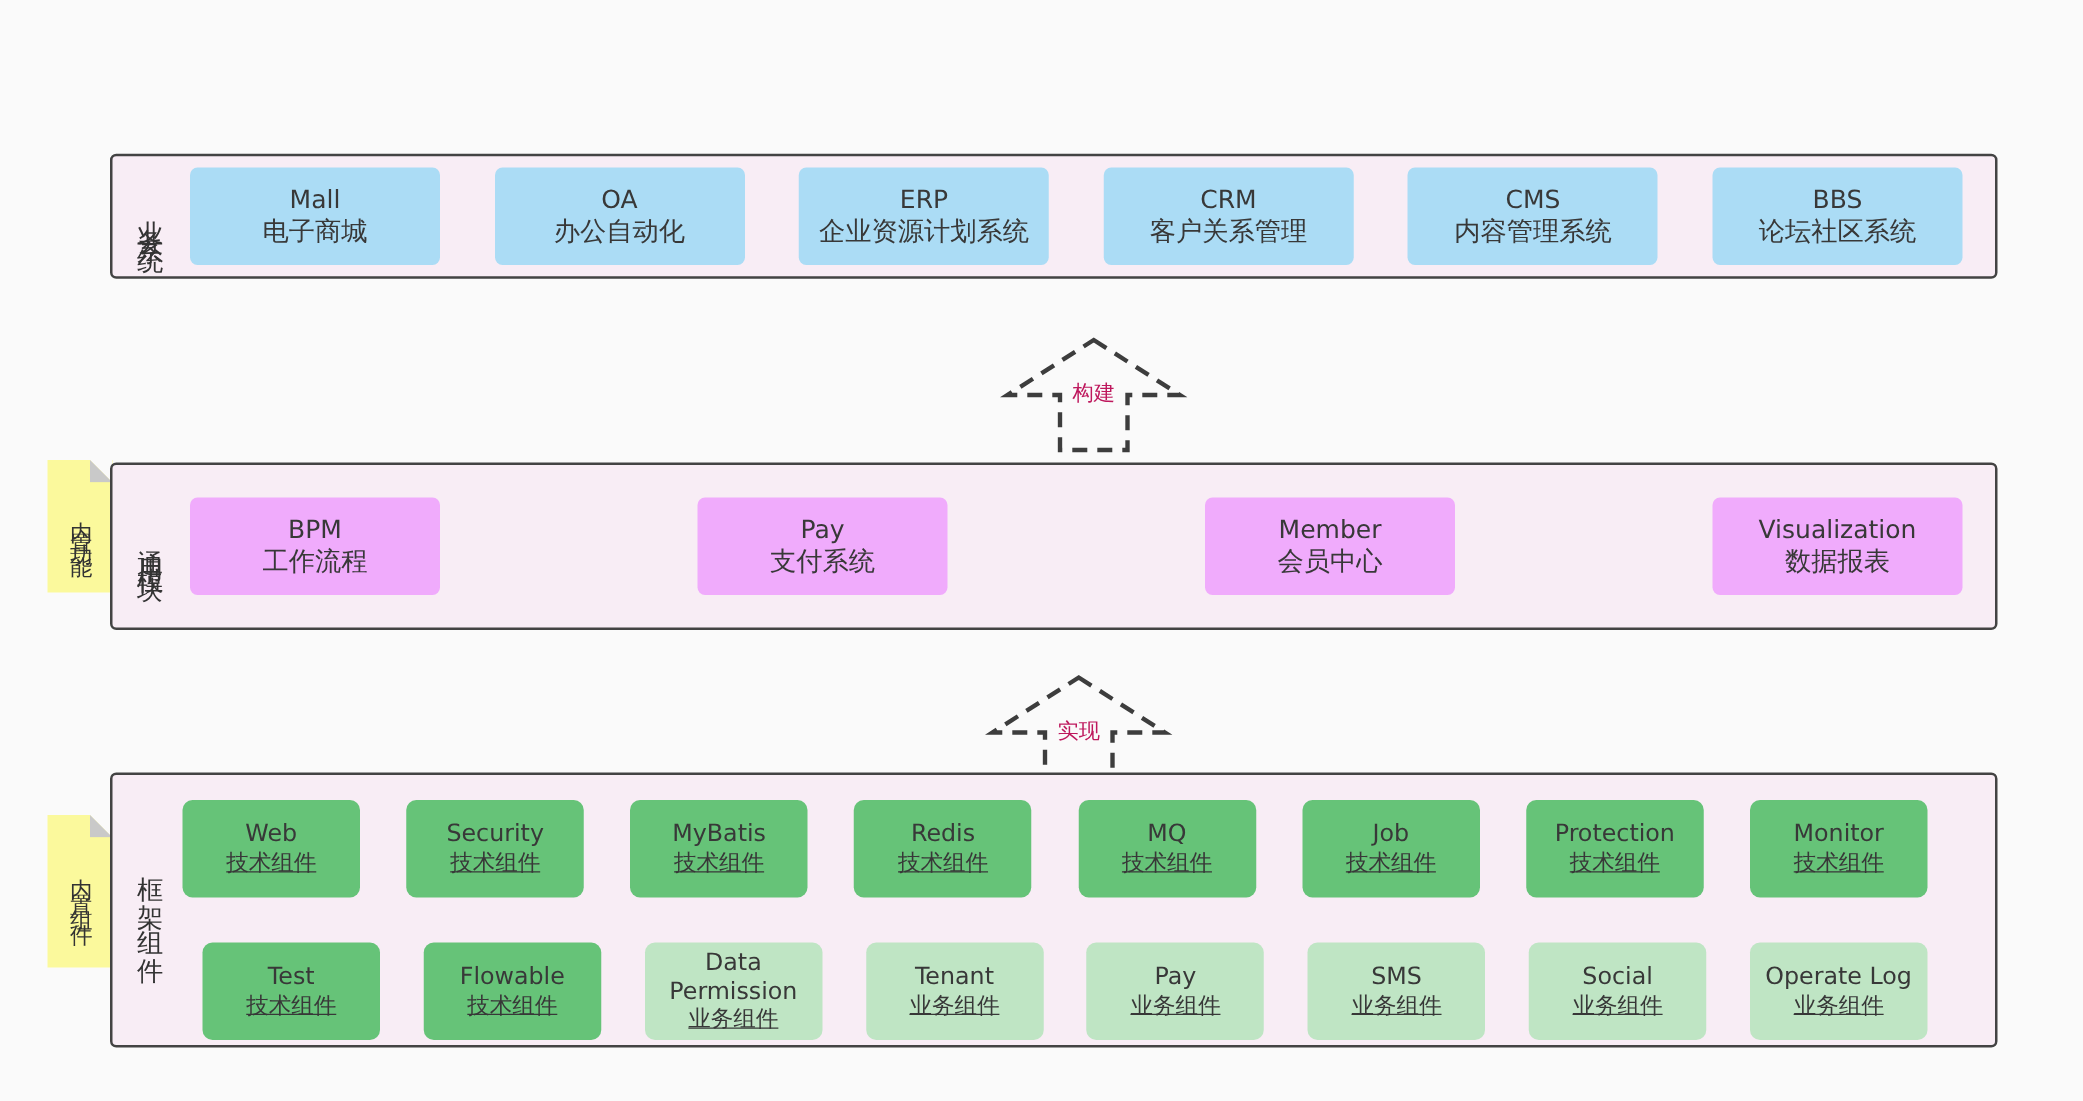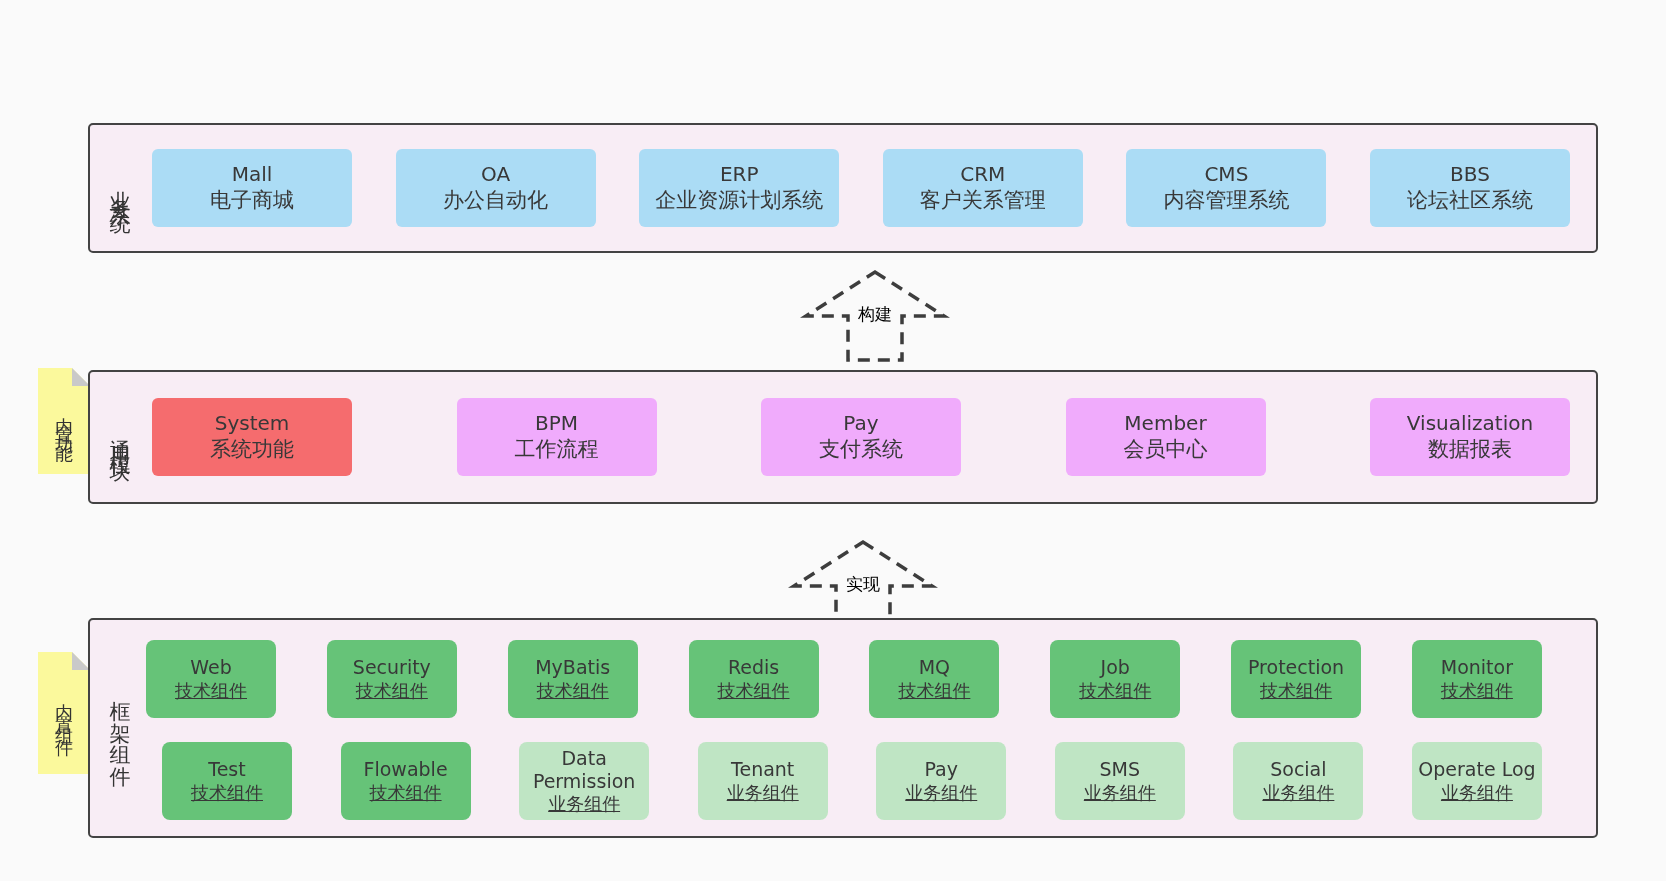--- a/index.html
+++ b/index.html
@@ -5,21 +5,21 @@
   html,body { margin:0; padding:0; }
   body {
     width:1666px; height:881px; position:relative; overflow:hidden;
     background:#fafafa; color:#383838;
     font-family:"DejaVu Sans","Liberation Sans",sans-serif;
   }
   .panel {
     position:absolute; left:88px; box-sizing:border-box;
     background:#f8edf5; border:2px solid #434343; border-radius:5px;
   }
-  #panel-business  { top:123px; width:1510px; height:130px; }
+  #panel-business  { top:123px; width:1510px; height:100px; }
   #panel-modules   { top:370px; width:1510px; height:134px; }
   #panel-framework { top:618px; width:1510px; height:220px; }
 
   .v-label {
     position:absolute; left:16px; top:50%; transform:translateY(-50%);
     writing-mode:vertical-rl; text-orientation:upright;
     font-size:21px; letter-spacing:7px; color:#333; white-space:nowrap;
   }
   #panel-framework .v-label { letter-spacing:22px; }
 
@@ -32,22 +32,22 @@
     display:flex; flex-direction:column; justify-content:center; align-items:center;
     text-align:center; line-height:1.3; padding:2px 4px;
   }
   .bt { font-size:20px; }
   .bs { font-size:21px; }
 
   #panel-framework .box-row {
     position:static; display:flex; justify-content:space-between;
     margin:20px 54px 0 56px;
   }
-  #panel-framework .box-row.second { margin-top:24px;padding-left:16px; }
-  #panel-framework .box { width:130px; height:78px; border-radius:8px; line-height:1.22; }
+  #panel-framework .box-row.second { margin-top:36px;padding-left:16px; }
+  #panel-framework .box { width:142px; height:78px; border-radius:8px; line-height:1.22; }
   #panel-framework .bt { font-size:19px; }
   #panel-framework .bs { font-size:18px;text-decoration:underline; }
 
   .c-blue   { background:#abdcf5; }
   .c-red    { background:#f56c6e; }
   .c-pink   { background:#f0abfc; }
   .c-green  { background:#66c378; }
   .c-lgreen { background:#bfe5c4; }
 
   .note { position:absolute; left:38px; width:52px; background:#fbf99c; }
@@ -67,21 +67,21 @@
     font-size:18px; letter-spacing:9px; color:#333; white-space:nowrap;
   }
   #note-components .n-label { letter-spacing:12px; }
 
   .arrow { position:absolute; width:150px; height:98px; }
   #arrow-build     { left:800px; top:268px; }
   #arrow-implement { left:788px; top:538px; }
   .arrow svg { display:block; width:150px; height:96px; }
   .a-label {
     position:absolute; left:50%; top:34px; transform:translateX(-50%);
-    background:#fafafa; padding:1px 4px; font-size:17px; color:#000000; white-space:nowrap;
+    background:#fafafa; padding:1px 4px; font-size:17px; color:#be185d; white-space:nowrap;
   }
 </style>
 </head>
 <body>
 
 <div>
 
   <section class="panel" id="panel-business">
     <div class="v-label">业务系统</div>
     <div class="box-row">
@@ -119,24 +119,20 @@
     <span class="a-label">构建</span>
   </div>
 
   <div class="note" id="note-functions">
     <span class="n-label">内置功能</span>
   </div>
 
   <section class="panel" id="panel-modules">
     <div class="v-label">通用模块</div>
     <div class="box-row">
-      <div class="box c-red">
-        <div class="bt">System</div>
-        <div class="bs">系统功能</div>
-      </div>
       <div class="box c-pink">
         <div class="bt">BPM</div>
         <div class="bs">工作流程</div>
       </div>
       <div class="box c-pink">
         <div class="bt">Pay</div>
         <div class="bs">支付系统</div>
       </div>
       <div class="box c-pink">
         <div class="bt">Member</div>

